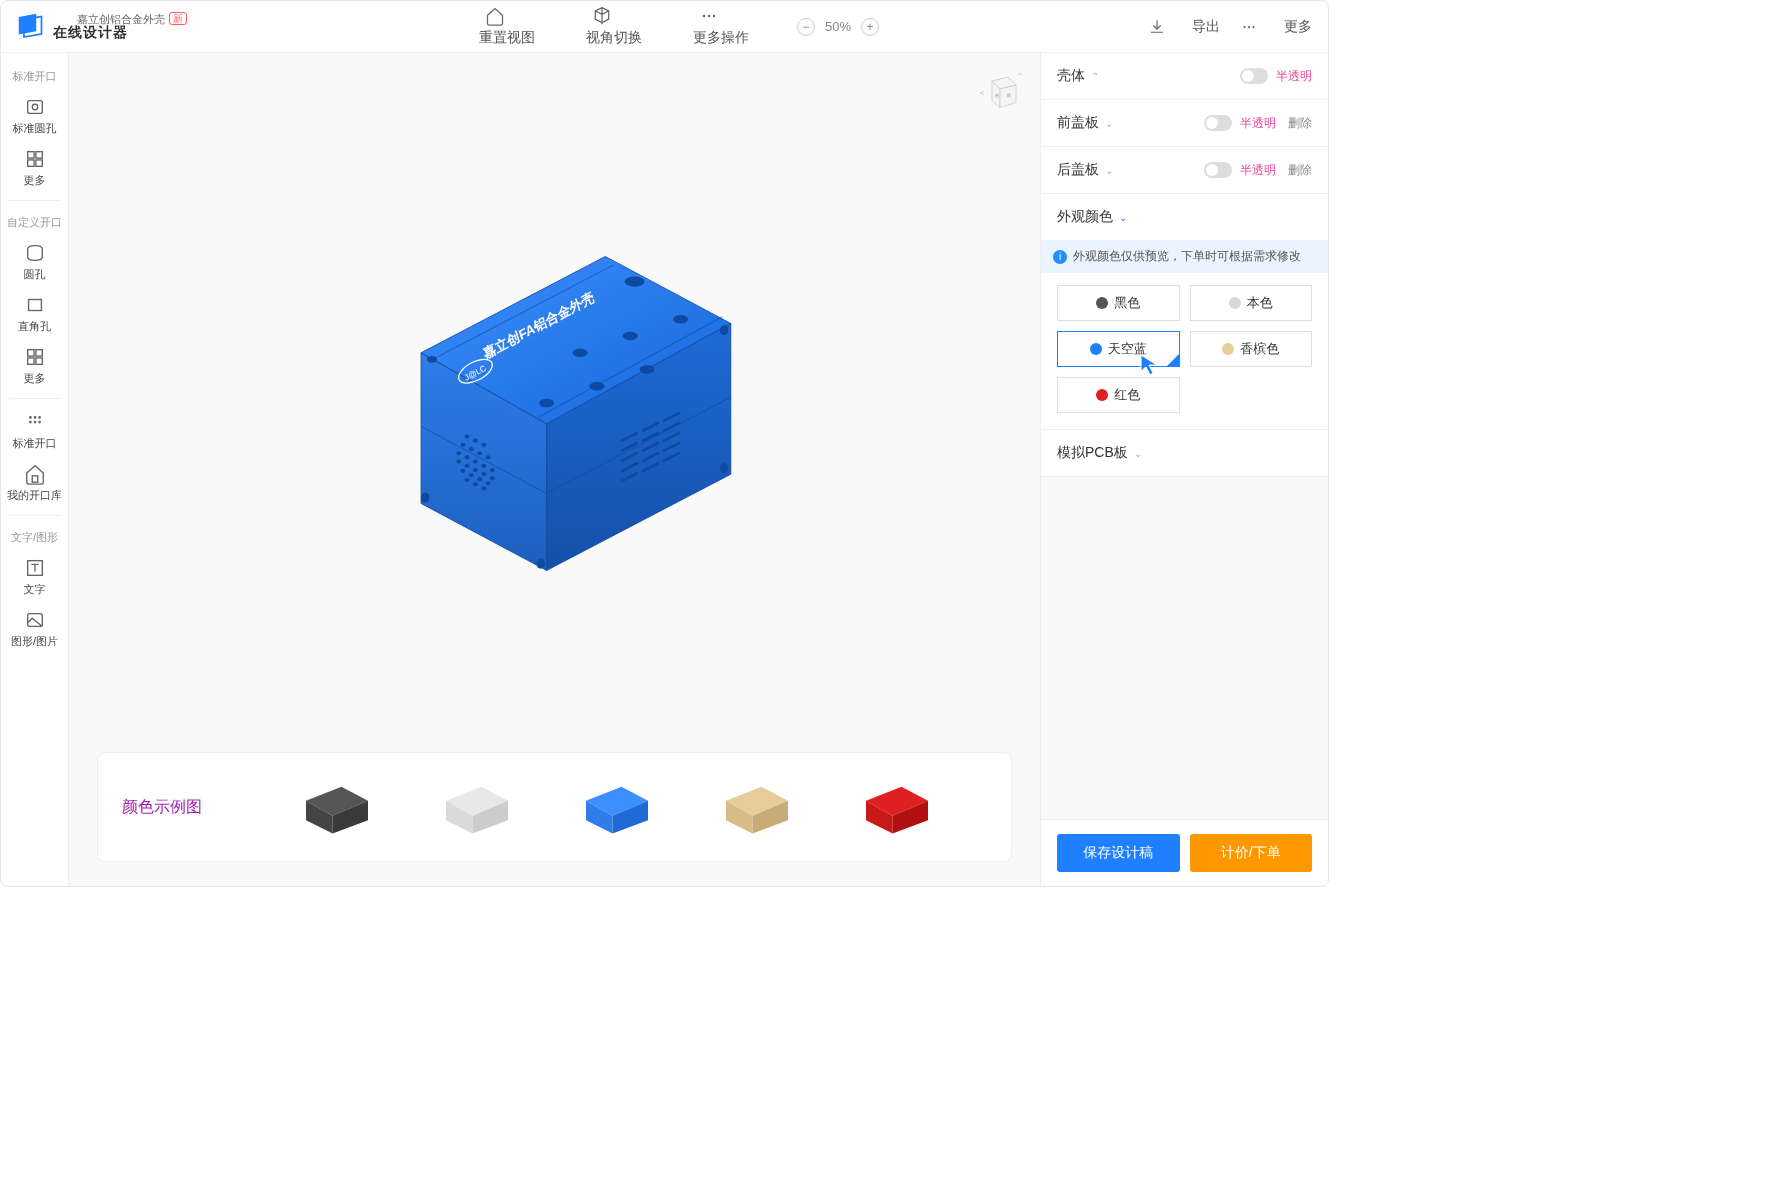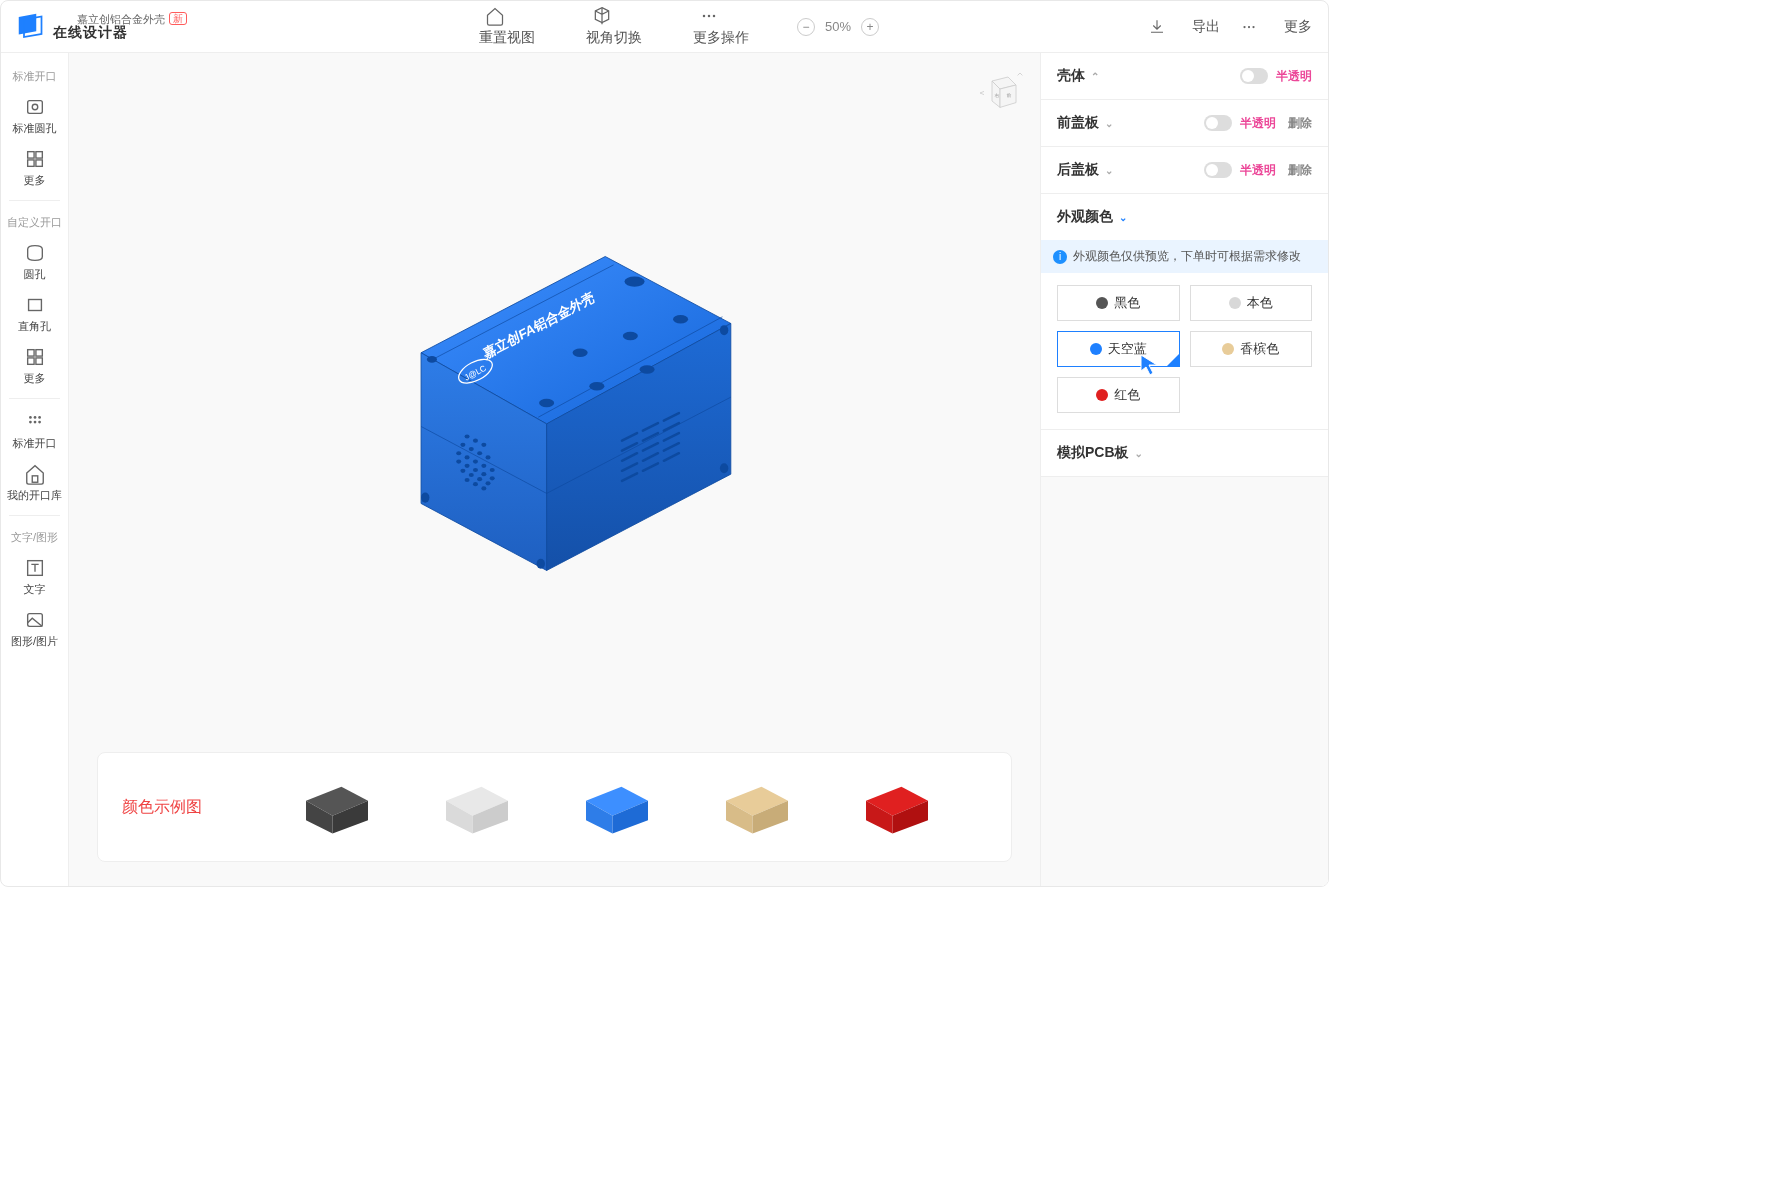--- a/index.html
+++ b/index.html
@@ -36,27 +36,27 @@
 .sb-divider { height: 1px; background: #eee; margin: 6px 8px; }
 
 
 .canvas { flex: 1; background: #f9f9f9; position: relative; display: flex; flex-direction: column; }
 .viewport { flex: 1; display: flex; align-items: center; justify-content: center; position: relative; }
 .nav-cube { position: absolute; top: 16px; right: 16px; width: 48px; height: 48px; }
 .box3d { width: 420px; height: 360px; }
 
 
 .thumb-strip { margin: 0 28px 24px; background: #fff; border: 1px solid #eee; border-radius: 8px; height: 110px; display: flex; align-items: center; padding: 0 24px; gap: 50px; }
-.thumb-title { font-size: 16px; color: #ef4444; margin-right: 40px; }
+.thumb-title { font-size: 16px; color: #a21caf; margin-right: 40px; }
 .thumb { width: 90px; height: 62px; }
 
 
 .right-panel { width: 288px; border-left: 1px solid #eee; display: flex; flex-direction: column; background: #fff; }
 .rp-section { border-bottom: 1px solid #eee; }
-.rp-header { display: flex; align-items: center; padding: 14px 16px; font-size: 14px; font-weight: 700; }
+.rp-header { display: flex; align-items: center; padding: 14px 16px; font-size: 14px; font-weight: 400; }
 .rp-header .caret { margin-left: 6px; color: #aaa; font-size: 10px; }
 .rp-header .spacer { flex: 1; }
 .toggle { width: 28px; height: 16px; background: #ddd; border-radius: 8px; position: relative; cursor: pointer; }
 .toggle::after { content: ""; width: 12px; height: 12px; background: #fff; border-radius: 50%; position: absolute; top: 2px; left: 2px; }
 .rp-opt { font-size: 12px; color: #ec4899; margin-left: 8px; }
 .rp-del { font-size: 12px; color: #888; margin-left: 12px; cursor: pointer; }
 .info-bar { background: #eaf4ff; color: #555; font-size: 12px; padding: 8px 12px; display: flex; align-items: center; gap: 6px; }
 .info-icon { width: 14px; height: 14px; background: #1e90ff; border-radius: 50%; color: #fff; font-size: 10px; display: flex; align-items: center; justify-content: center; }
 .color-grid { padding: 12px 16px 16px; display: grid; grid-template-columns: 1fr 1fr; gap: 10px; }
 .color-btn { height: 36px; border: 1px solid #ddd; border-radius: 0; display: flex; align-items: center; justify-content: center; gap: 6px; cursor: pointer; font-size: 13px; background: #fff; position: relative; }
@@ -417,15 +417,19 @@
             </svg>
         </div>
       </div>
       <div class="rp-section">
         <div class="rp-header">
           <span>模拟PCB板</span>
             <span class="caret">⌄</span>
         </div>
       </div>
       <div style="flex:1;background:#f9f9f9"></div>
+      <div class="rp-footer">
+        <button class="btn btn-primary">保存设计稿</button>
+        <button class="btn btn-warn">计价/下单</button>
+      </div>
     </div>
   </div>
 </div>
 
 </body></html>

